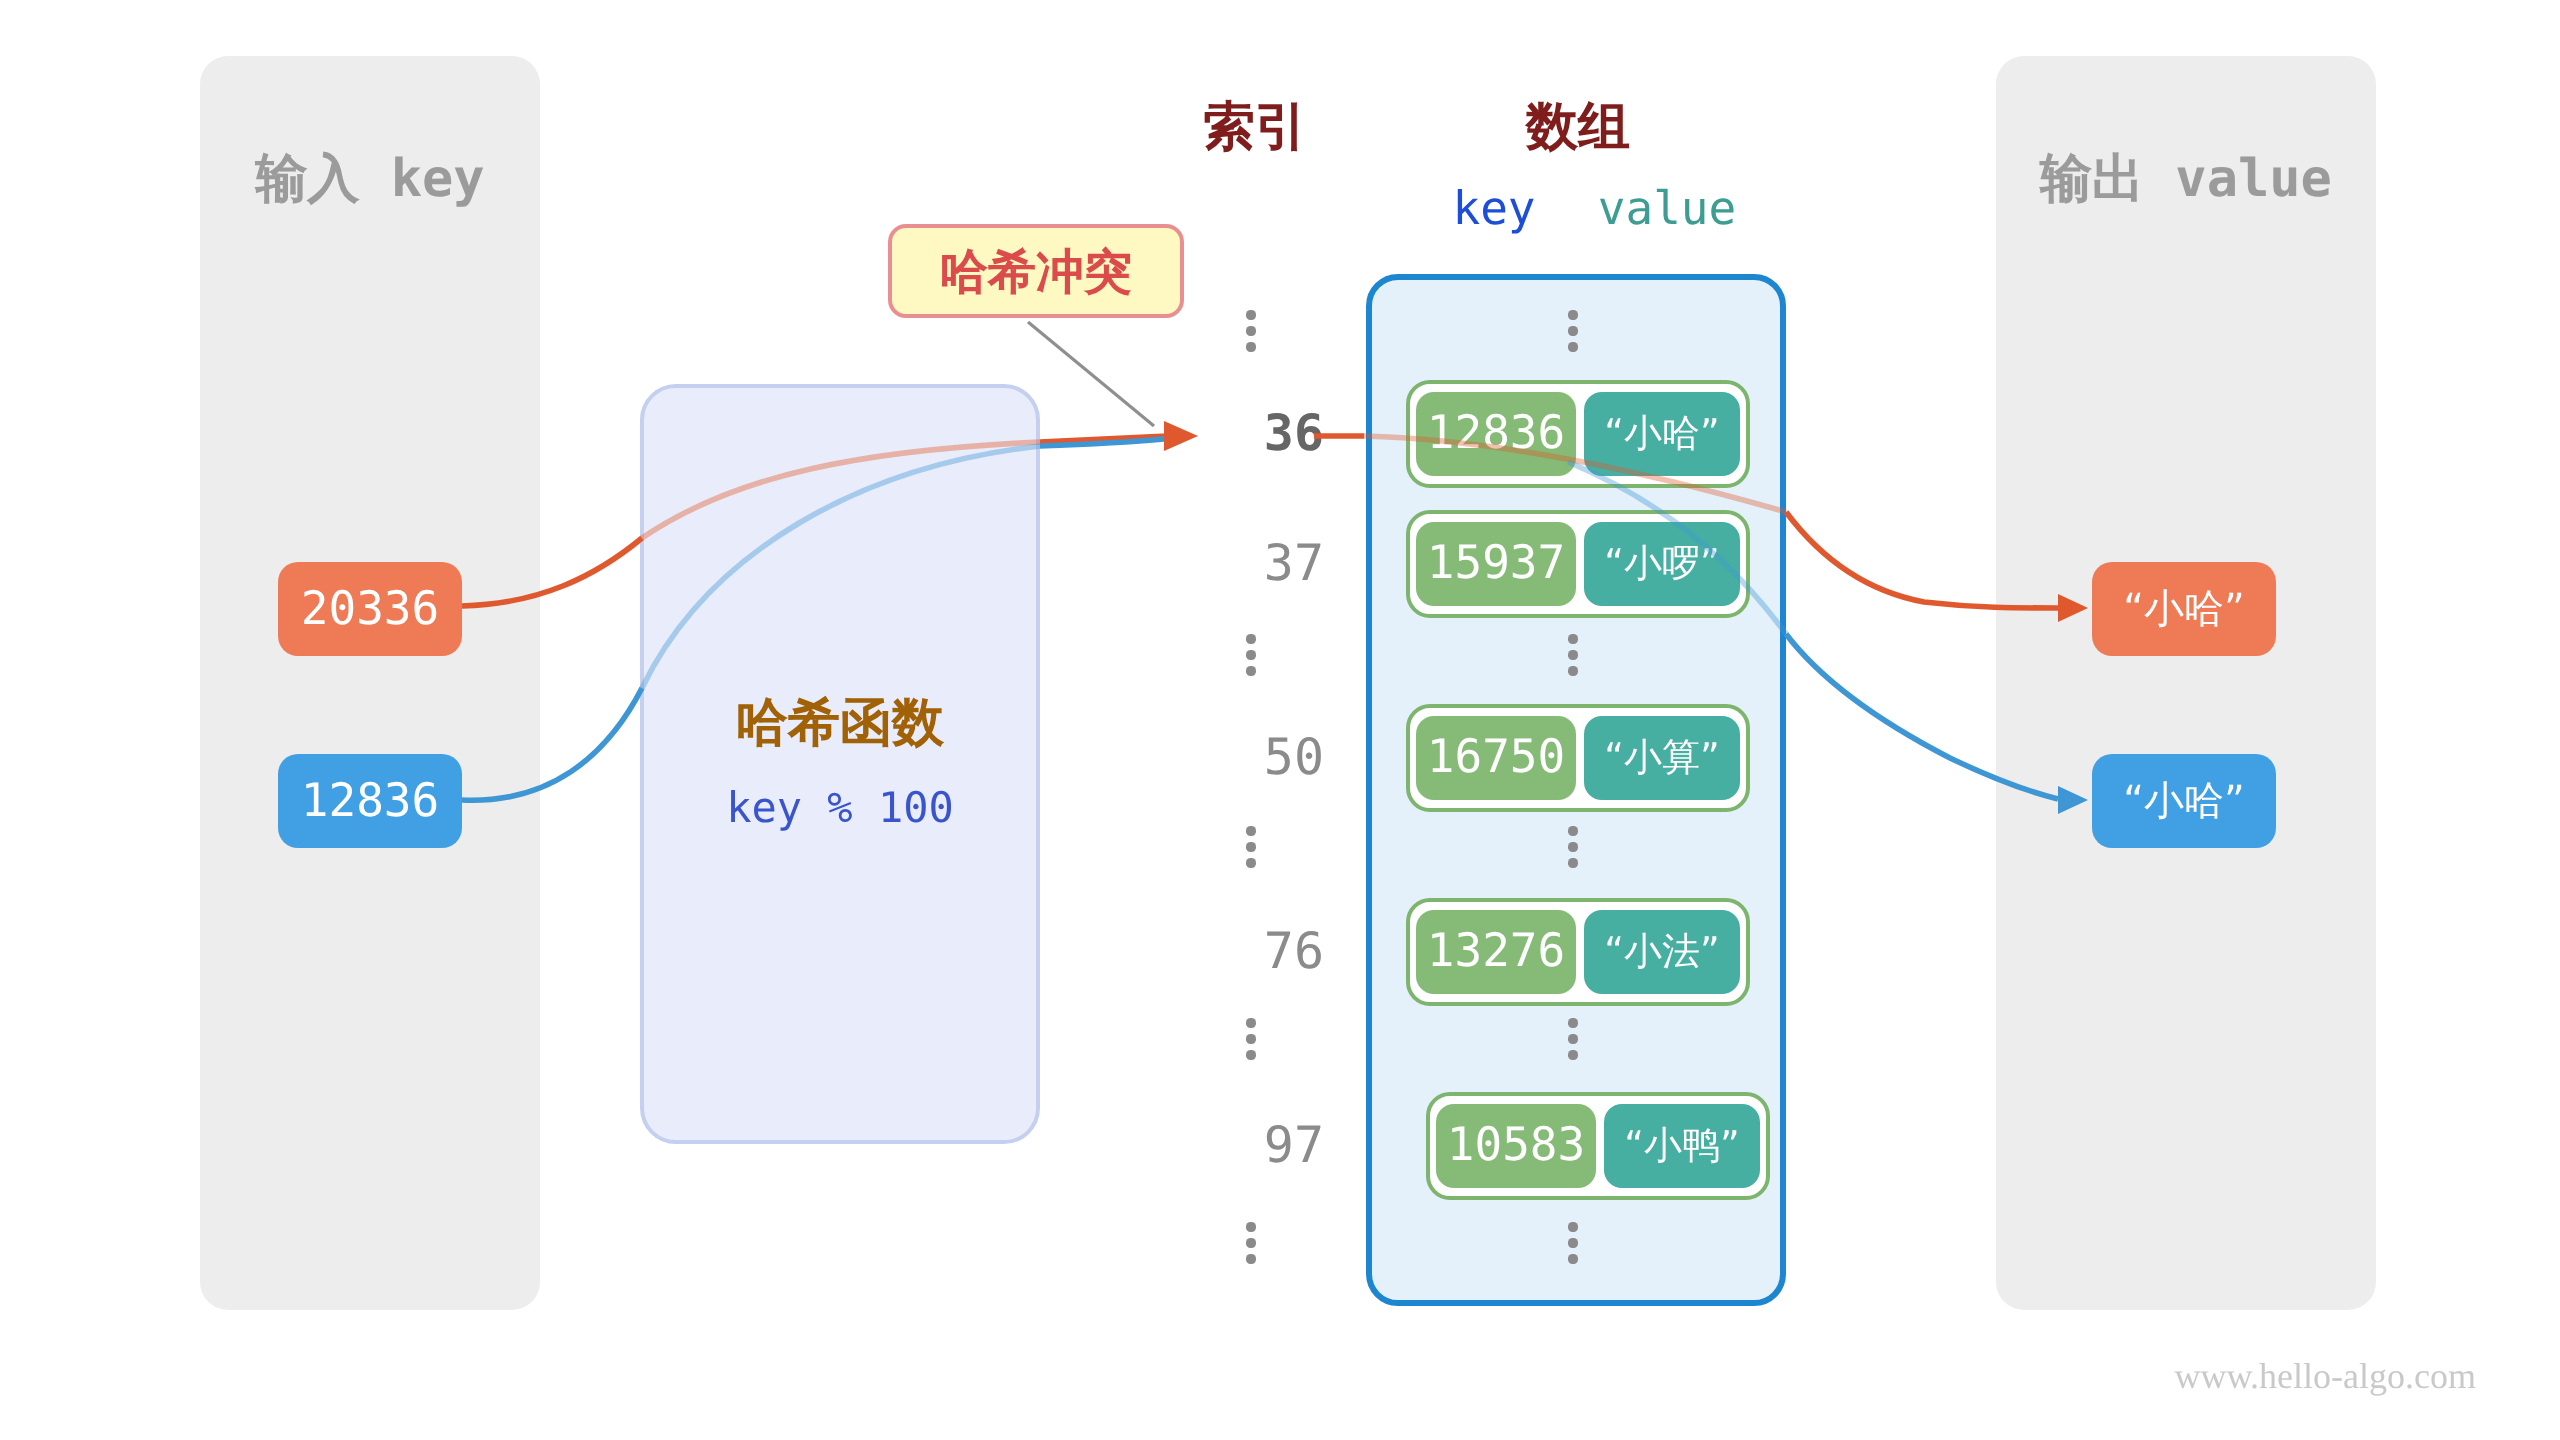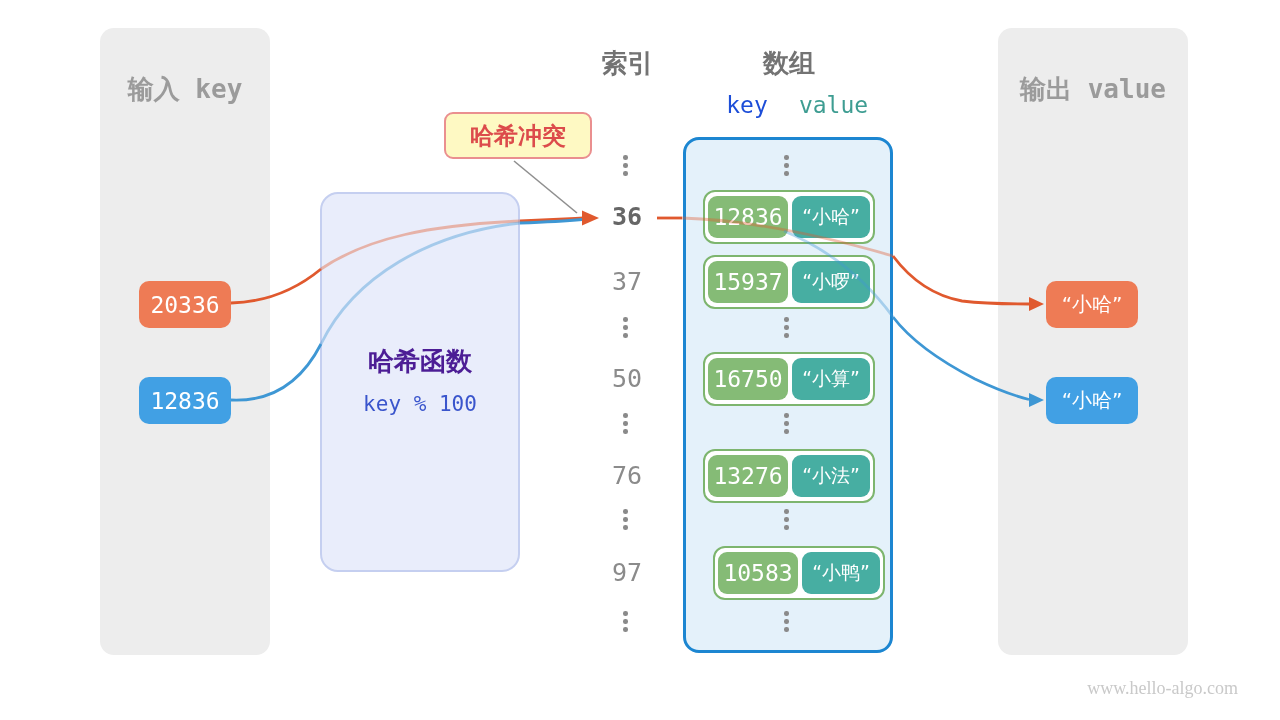--- a/index.html
+++ b/index.html
@@ -21,41 +21,41 @@
   .chip.word { font-size:20px; }
   #chip-in-0  { left:139px; top:281px; background:#EE7B55; }
   #chip-in-1  { left:139px; top:377px; background:#41A0E4; }
   #chip-out-0 { left:1046px; top:281px; background:#EE7B55; }
   #chip-out-1 { left:1046px; top:377px; background:#41A0E4; }
 
   
   #hash-box { position:absolute; left:320px; top:192px; width:200px; height:380px;
               background:#E9EDFB; border:2px solid #C5CFF0; border-radius:18px; box-sizing:border-box; }
   #hash-title { position:absolute; left:320px; top:344px; width:200px; text-align:center;
-                font-size:26px; font-weight:600; color:#4c1d95; }
+                font-size:26px; font-weight:600; color:#a16207; }
   #hash-formula { position:absolute; left:320px; top:392px; width:200px; text-align:center;
                   font-family:"DejaVu Sans Mono",monospace; font-size:21px; color:#3A55CC; }
 
   
   #collision { position:absolute; left:444px; top:112px; width:148px; height:47px;
                background:#fef9c3; border:2px solid #EA8F8F; border-radius:9px; box-sizing:border-box;
                display:flex; align-items:center; justify-content:center;
                font-size:24px; font-weight:bold; color:#DC4B4B; }
 
   
-  .col-title { position:absolute; top:46px; font-size:26px; font-weight:bold; color:#737373; text-align:center; }
+  .col-title { position:absolute; top:46px; font-size:26px; font-weight:bold; color:#7f1d1d; text-align:center; }
   #title-index { left:585px; width:85px; }
   #title-array { left:744px; width:90px; }
   .kv-header { position:absolute; top:92px; font-family:"DejaVu Sans Mono",monospace;
                font-size:23px; text-align:center; }
   #hdr-key   { left:718px; width:58px; color:#1d4ed8; }
   #hdr-value { left:796px; width:75px; color:#3E9D92; }
 
   
-  .idx { position:absolute; left:592px; width:70px; text-align:center;
+  .idx { position:absolute; left:592px; width:70px; text-align:right;
          font-family:"DejaVu Sans Mono",monospace; font-size:25px; color:#8B8B8B; line-height:30px; }
   .idx.hot { font-weight:bold; color:#666666; }
 
   
   .vdots { position:absolute; display:flex; flex-direction:column; gap:3.5px; align-items:center; }
   .vdots i { width:4.5px; height:4.5px; border-radius:50%; background:#8A8A8A; display:block; }
 
   
   #array-box { position:absolute; left:683px; top:137px; width:210px; height:516px;
                background:#E4F1FA; border:3px solid #1C86D1; border-radius:16px; box-sizing:border-box; }

